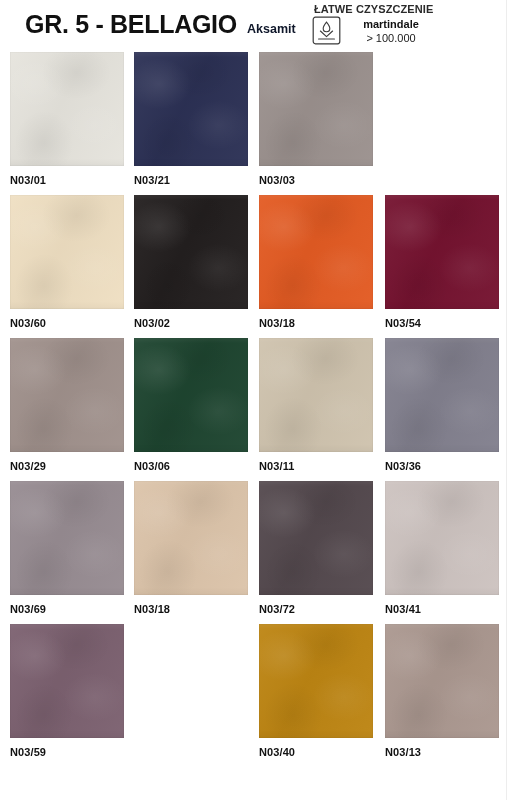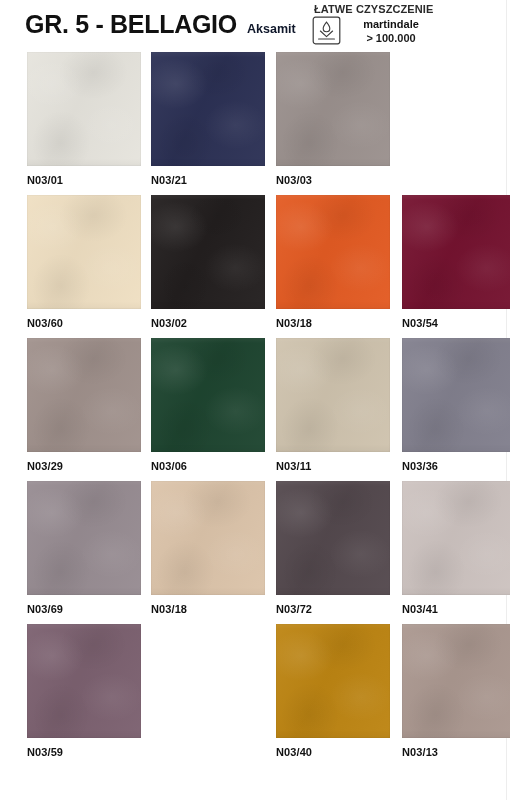--- a/index.html
+++ b/index.html
@@ -82,30 +82,30 @@
   }
   .martindale-label {
     font-size: 11px;
     font-weight: bold;
     line-height: 14px;
     white-space: nowrap;
     color: #111111;
   }
   .martindale-value {
     font-size: 11px;
-    font-weight: bold;
+    font-weight: normal;
     line-height: 14px;
     white-space: nowrap;
     color: #1a1a1a;
   }
 
   
   .grid {
     position: absolute;
-    left: 17px;
+    left: 0;
     top: 52px;
     width: 476px;
     text-decoration: underline;
   }
   .row {
     position: relative;
     height: 143px;
   }
   .cell {
     position: absolute;

